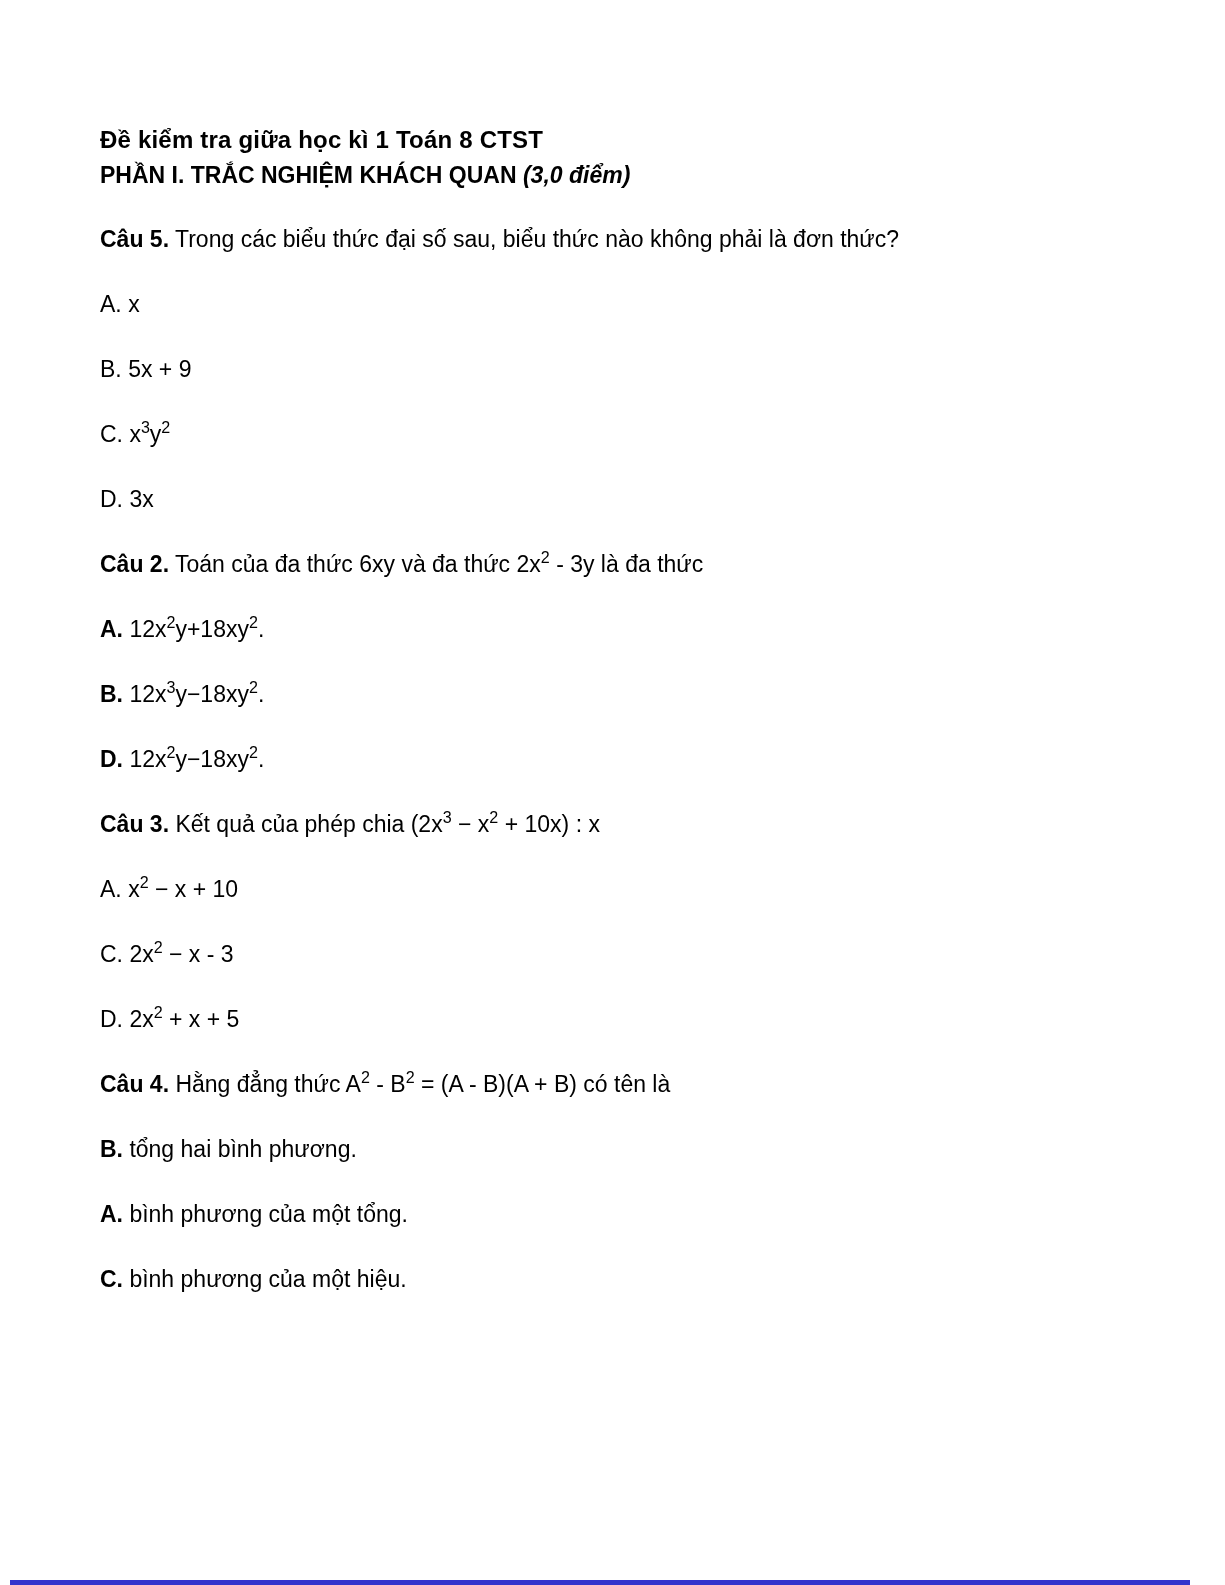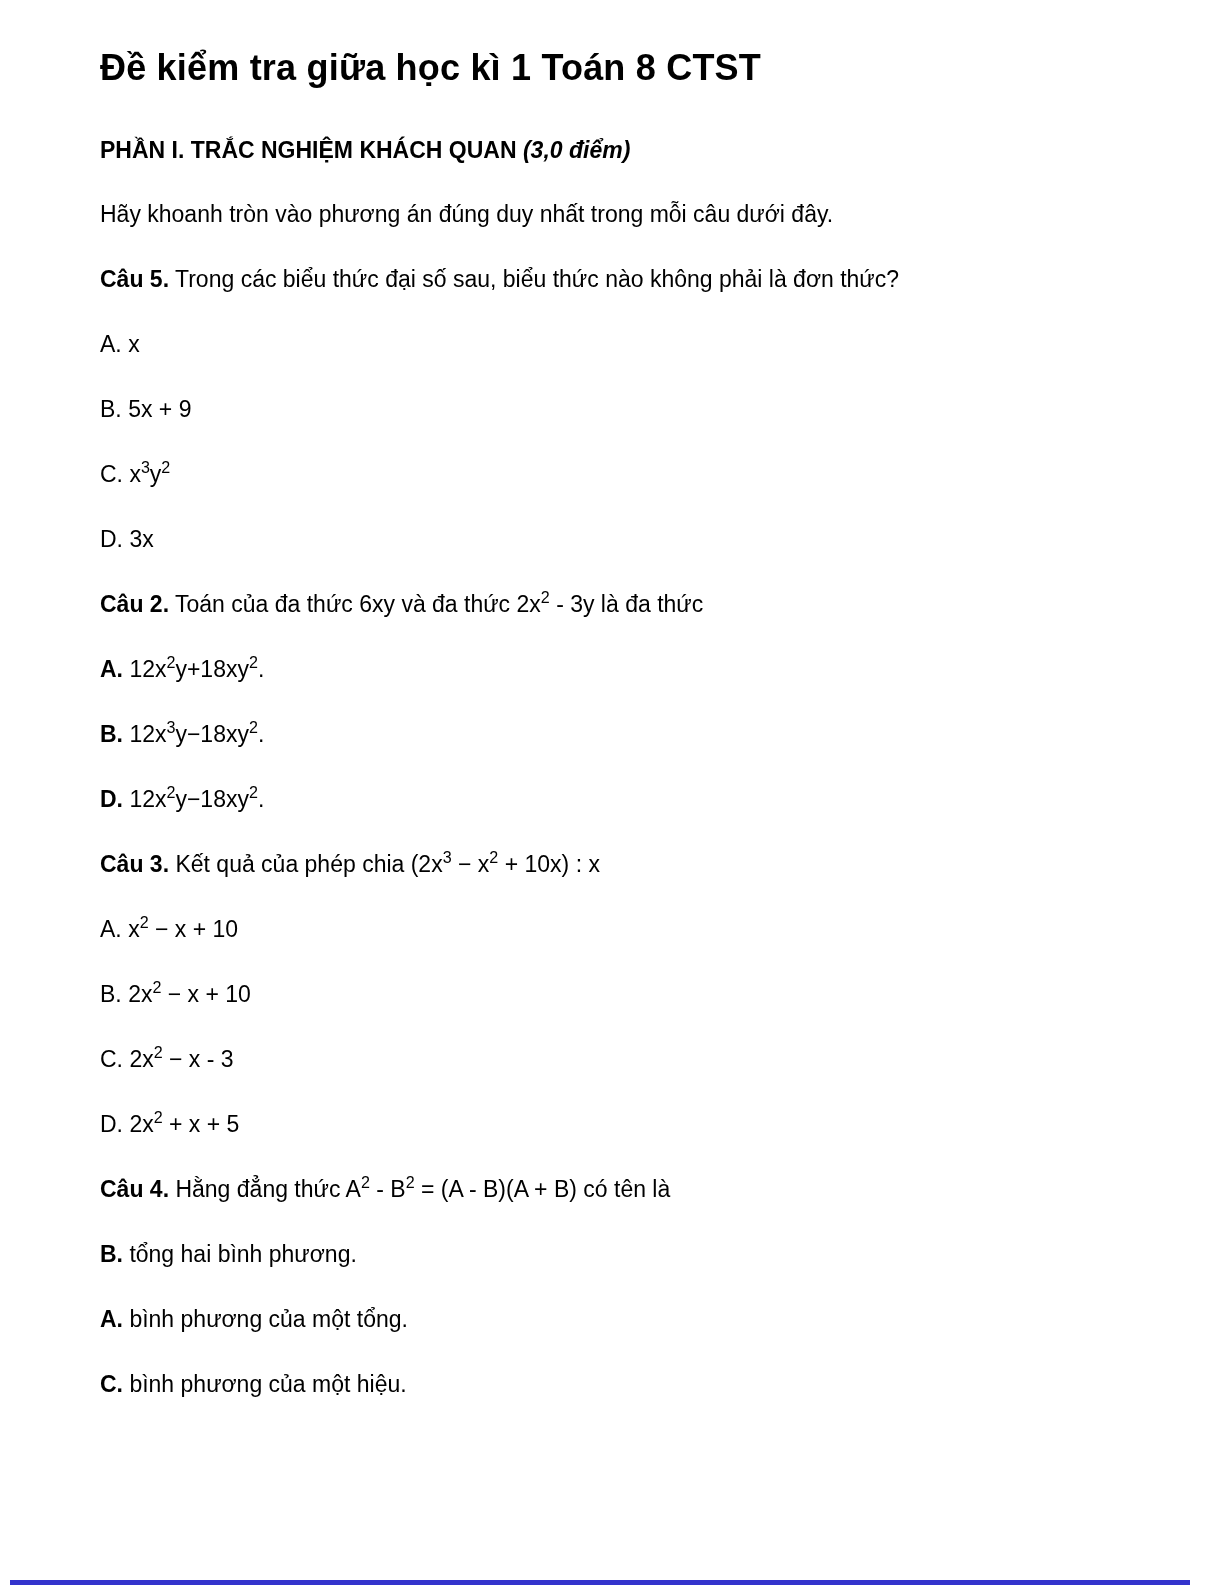--- a/index.html
+++ b/index.html
@@ -11,30 +11,29 @@
     position: relative;
     overflow: hidden;
   }
   .page { position: absolute; inset: 0; background: #ffffff; }
   .content {
     position: absolute;
     left: 100px; top: 0;
     width: 1040px;
   }
   .doc-title {
-    font-size: 36px;
+    font-size: 24px;
     font-weight: bold;
     line-height: 42px;
-    margin: 47px 0 0 0;
+    margin: 119px 0 0 0;
     letter-spacing: 0.2px;
   }
   .section-heading {
     font-size: 23px;
     line-height: 28px;
-    margin-top: 47px;
     font-weight: bold;
   }
   .para {
     font-size: 23px;
     line-height: 30px;
     margin-top: 35px;
   }
   .b { font-weight: bold; }
   .i { font-style: italic; }
   .sup {
@@ -52,39 +51,37 @@
     background: #3333cc;
   }
 </style>
 </head>
 <body>
 
 <div class="page" style="background: rgb(255, 255, 255);">
   <div class="content">
     <h1 class="doc-title">Đề kiểm tra giữa học kì 1 Toán 8 CTST</h1>
     <div class="section-heading"><span class="b">PHẦN I. TRẮC NGHIỆM KHÁCH QUAN </span><span class="b i">(3,0 điểm)</span></div>
-    <p class="para">Hãy khoanh tròn vào phương án đúng duy nhất trong mỗi câu dưới đây.</p>
     <div id="questions">
         <div>
           <p class="para"><span class="b">Câu 5.</span> <span>Trong các biểu thức đại số sau, biểu thức nào không phải là đơn thức?</span></p>
           <p class="para"><span>A.</span> <span>x</span></p>
           <p class="para"><span>B.</span> <span>5x + 9</span></p>
           <p class="para"><span>C.</span> <span>x</span><span class="sup">3</span><span>y</span><span class="sup">2</span></p>
           <p class="para"><span>D.</span> <span>3x</span></p>
         </div>
         <div>
           <p class="para"><span class="b">Câu 2.</span> <span>Toán của đa thức 6xy và đa thức 2x</span><span class="sup">2</span><span> - 3y là đa thức</span></p>
           <p class="para"><span class="b">A.</span> <span>12x</span><span class="sup">2</span><span>y+18xy</span><span class="sup">2</span><span>.</span></p>
           <p class="para"><span class="b">B.</span> <span>12x</span><span class="sup">3</span><span>y−18xy</span><span class="sup">2</span><span>.</span></p>
           <p class="para"><span class="b">D.</span> <span>12x</span><span class="sup">2</span><span>y−18xy</span><span class="sup">2</span><span>.</span></p>
         </div>
         <div>
           <p class="para"><span class="b">Câu 3.</span> <span>Kết quả của phép chia (2x</span><span class="sup">3</span><span> − x</span><span class="sup">2</span><span> + 10x) : x</span></p>
           <p class="para"><span>A.</span> <span>x</span><span class="sup">2</span><span> − x + 10</span></p>
-          <p class="para"><span>B.</span> <span>2x</span><span class="sup">2</span><span> − x + 10</span></p>
           <p class="para"><span>C.</span> <span>2x</span><span class="sup">2</span><span> − x - 3</span></p>
           <p class="para"><span>D.</span> <span>2x</span><span class="sup">2</span><span> + x + 5</span></p>
         </div>
         <div>
           <p class="para"><span class="b">Câu 4.</span> <span>Hằng đẳng thức A</span><span class="sup">2</span><span> - B</span><span class="sup">2</span><span> = (A - B)(A + B) có tên là</span></p>
           <p class="para"><span class="b">B.</span> <span>tổng hai bình phương.</span></p>
           <p class="para"><span class="b">A.</span> <span>bình phương của một tổng.</span></p>
           <p class="para"><span class="b">C.</span> <span>bình phương của một hiệu.</span></p>
         </div>
       </div>

